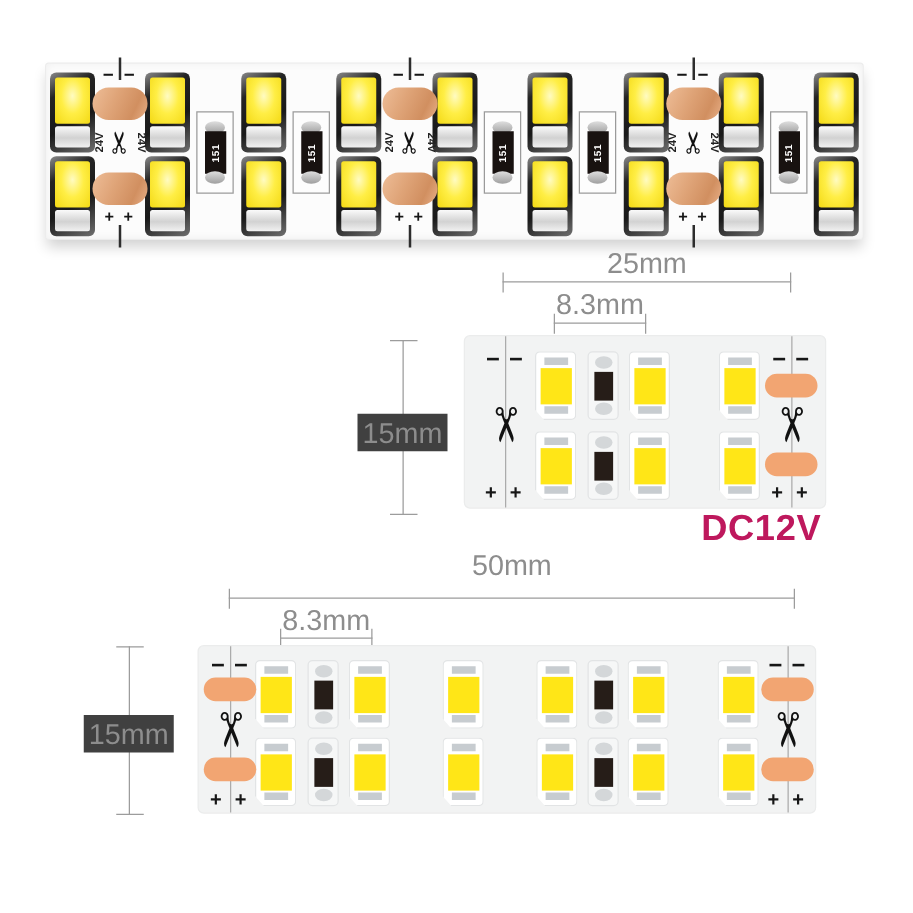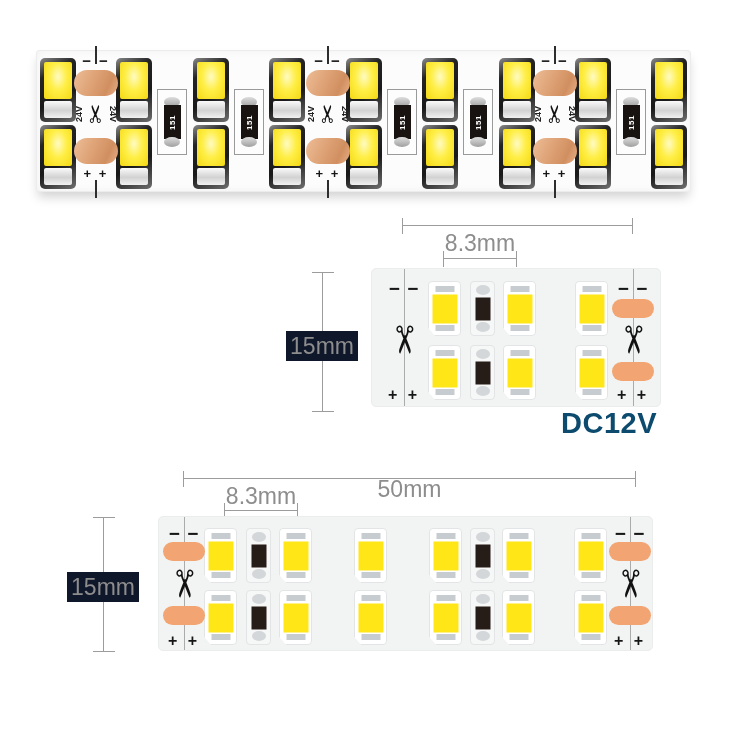--- a/index.html
+++ b/index.html
@@ -69,22 +69,22 @@
   .hdim { position:absolute; height:0; border-top:1px solid #9c9c9c; }
   .hdim::before,.hdim::after { content:""; position:absolute; top:-8px; width:1px; height:16px;
     background:#9c9c9c; }
   .hdim::before { left:0; } .hdim::after { right:0; }
   .vdim { position:absolute; width:0; border-left:1px solid #9c9c9c; }
   .vdim::before,.vdim::after { content:""; position:absolute; left:-11px; width:22px; height:1px;
     background:#9c9c9c; }
   .vdim::before { top:0; } .vdim::after { bottom:0; }
   .dimlabel { position:absolute; color:#8d8d8d; font-size:23px; text-align:center;
     line-height:1.15; z-index:3; }
-  .vlab { background:#0f172a; padding:2px 0; }
-  .vlabel { position:absolute; font-size:29px; font-weight:bold; color:#0c4a6e;
+  .vlab { background:#404040; padding:2px 0; }
+  .vlabel { position:absolute; font-size:29px; font-weight:bold; color:#be185d;
     text-align:right; letter-spacing:.5px; line-height:1; }
 </style>
 </head>
 <body>
 
 <div id="canvas">
 
   <div class="photo-strip">
 
     <div class="pled" style="left:3px;top:7px">
@@ -225,20 +225,21 @@
       <i class="pcop" style="top:19px"></i>
       <span class="v24 l">24V</span>
       <span class="scis down" style="left:25px;top:63px">✂</span>
       <span class="v24 r">24V</span>
       <i class="pcop" style="top:87px"></i>
       <div class="pol pplus" style="left:25px;top:122px">+ +</div>
       <i class="ptick" style="top:129px"></i>
     </div>
   </div>
 
+  <div class="dimlabel" style="left:402px;top:197px;width:231px">25mm</div>
   <i class="hdim" style="left:402px;top:225px;width:231px"></i>
   <div class="dimlabel" style="left:423px;top:230px;width:114px">8.3mm</div>
   <i class="hdim" style="left:443px;top:258px;width:74px"></i>
   <i class="vdim" style="left:322px;top:272px;height:140px"></i>
   <div class="dimlabel vlab" style="left:286px;top:331px;width:72px">15mm</div>
 
   <div class="dstrip" style="left:371px;top:268px;width:290px;height:139px">
     <i class="cutline" style="left:32px"></i>
     <i class="cutline" style="left:261px"></i>
     <div class="pol minus" style="left:32px;top:19px">− −</div>
@@ -275,21 +276,21 @@
       </div>
 
     <i class="dcop" style="left:240px;top:30px"></i>
     <i class="dcop" style="left:240px;top:93px"></i>
     <div class="pol minus" style="left:261px;top:19px">− −</div>
     <span class="scis up" style="left:261px;top:71px">✂</span>
     <div class="pol plus" style="left:261px;top:126px">+ +</div>
   </div>
   <div class="vlabel" style="left:500px;top:409px;width:157px">DC12V</div>
 
-  <div class="dimlabel" style="left:183px;top:476px;width:453px">50mm</div>
+  <div class="dimlabel" style="left:183px;top:439px;width:453px">50mm</div>
   <i class="hdim" style="left:183px;top:478px;width:453px"></i>
   <div class="dimlabel" style="left:204px;top:483px;width:114px">8.3mm</div>
   <i class="hdim" style="left:224px;top:510px;width:74px"></i>
   <i class="vdim" style="left:103px;top:517px;height:135px"></i>
   <div class="dimlabel vlab" style="left:67px;top:572px;width:72px">15mm</div>
 
   <div class="dstrip" style="left:158px;top:516px;width:495px;height:135px">
     <i class="cutline" style="left:25px"></i>
     <i class="cutline" style="left:471px"></i>
 

